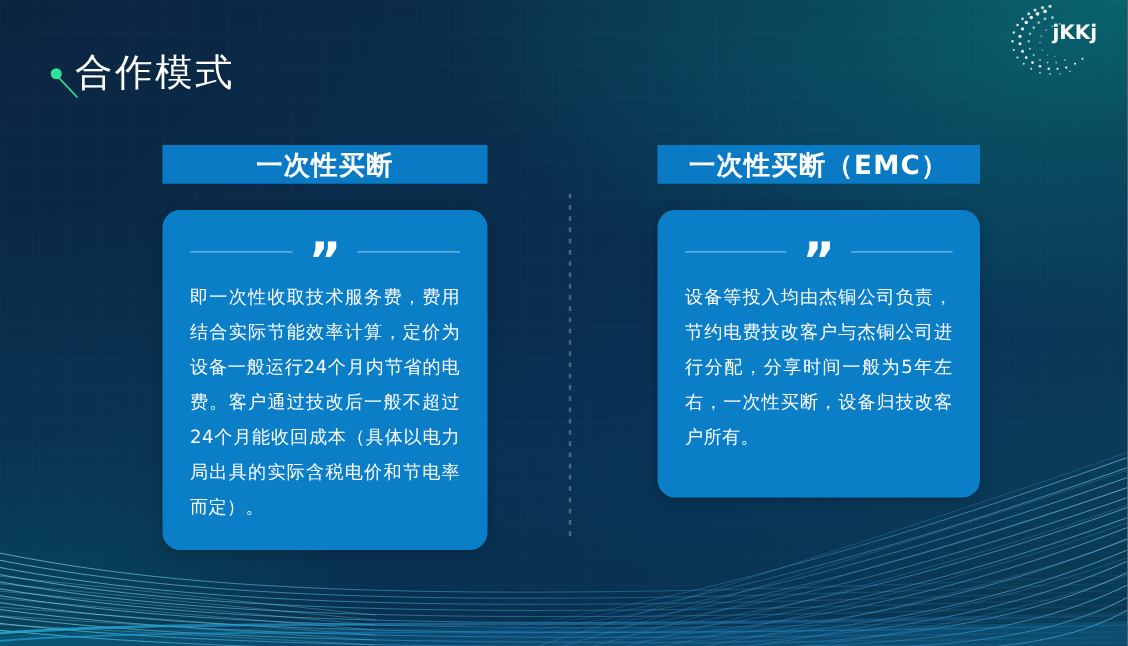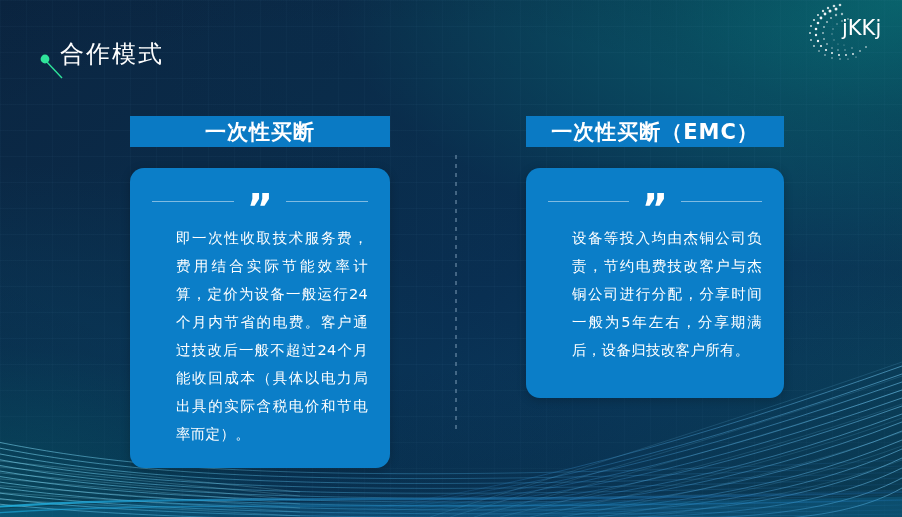--- a/index.html
+++ b/index.html
@@ -38,31 +38,31 @@
   .waves{position:absolute;left:0;bottom:0;width:902px;height:175px;}
   
   .logo{
     position:absolute; top:0; right:0;
     width:112px; height:62px;
   }
   .logo-text{
     position:absolute;
     left:52px; top:16px;
     color:#ffffff;
-    font-size:21px;
-    font-weight:normal;
+    font-size:16px;
+    font-weight:bold;
     letter-spacing:0px;
     font-family:"DejaVu Sans",sans-serif;
   }
   
   .title-wrap{position:absolute;left:0;top:38px;width:340px;height:52px;}
   .title-text{
     position:absolute; left:60px; top:0px;
     color:#ffffff;
-    font-size:24px;
+    font-size:30px;
     letter-spacing:2px;
     font-family:"DejaVu Sans",sans-serif;
     white-space:nowrap;
   }
   
   .mid-divider{
     position:absolute;
     left:455px; top:155px;
     width:2px; height:275px;
     background-image:linear-gradient(to bottom, rgba(150,180,205,0.55) 0 4px, rgba(0,0,0,0) 4px 9px);
@@ -107,21 +107,20 @@
     padding:0 13px;
     transform:translateY(8px);
   }
   .card-text{
     color:#ffffff;
     font-size:14.5px;
     line-height:28px;
     letter-spacing:0.3px;
     text-align:justify;
     font-family:"DejaVu Sans",sans-serif;
-    margin-left:24px;
   }
 </style>
 </head>
 <body>
 
 <div id="slide">
 
   <div class="bg-base"></div>
   <div class="bg-grid"></div>
   <div class="bg-vignette"></div>
@@ -320,17 +319,17 @@
   </div>
 
   <div class="col col-right">
     <div class="card-header">一次性买断（EMC）</div>
     <div class="card-body card-right-body">
       <div class="quote-row">
         <span class="qline"></span>
         <span class="qmark">”</span>
         <span class="qline"></span>
       </div>
-      <div class="card-text">设备等投入均由杰铜公司负责，节约电费技改客户与杰铜公司进行分配，分享时间一般为5年左右，分享期满后，设备归技改客户所有。</div>
+      <div class="card-text">设备等投入均由杰铜公司负责，节约电费技改客户与杰铜公司进行分配，分享时间一般为5年左右，一次性买断，设备归技改客户所有。</div>
     </div>
   </div>
 
 </div>
 
 </body></html>

